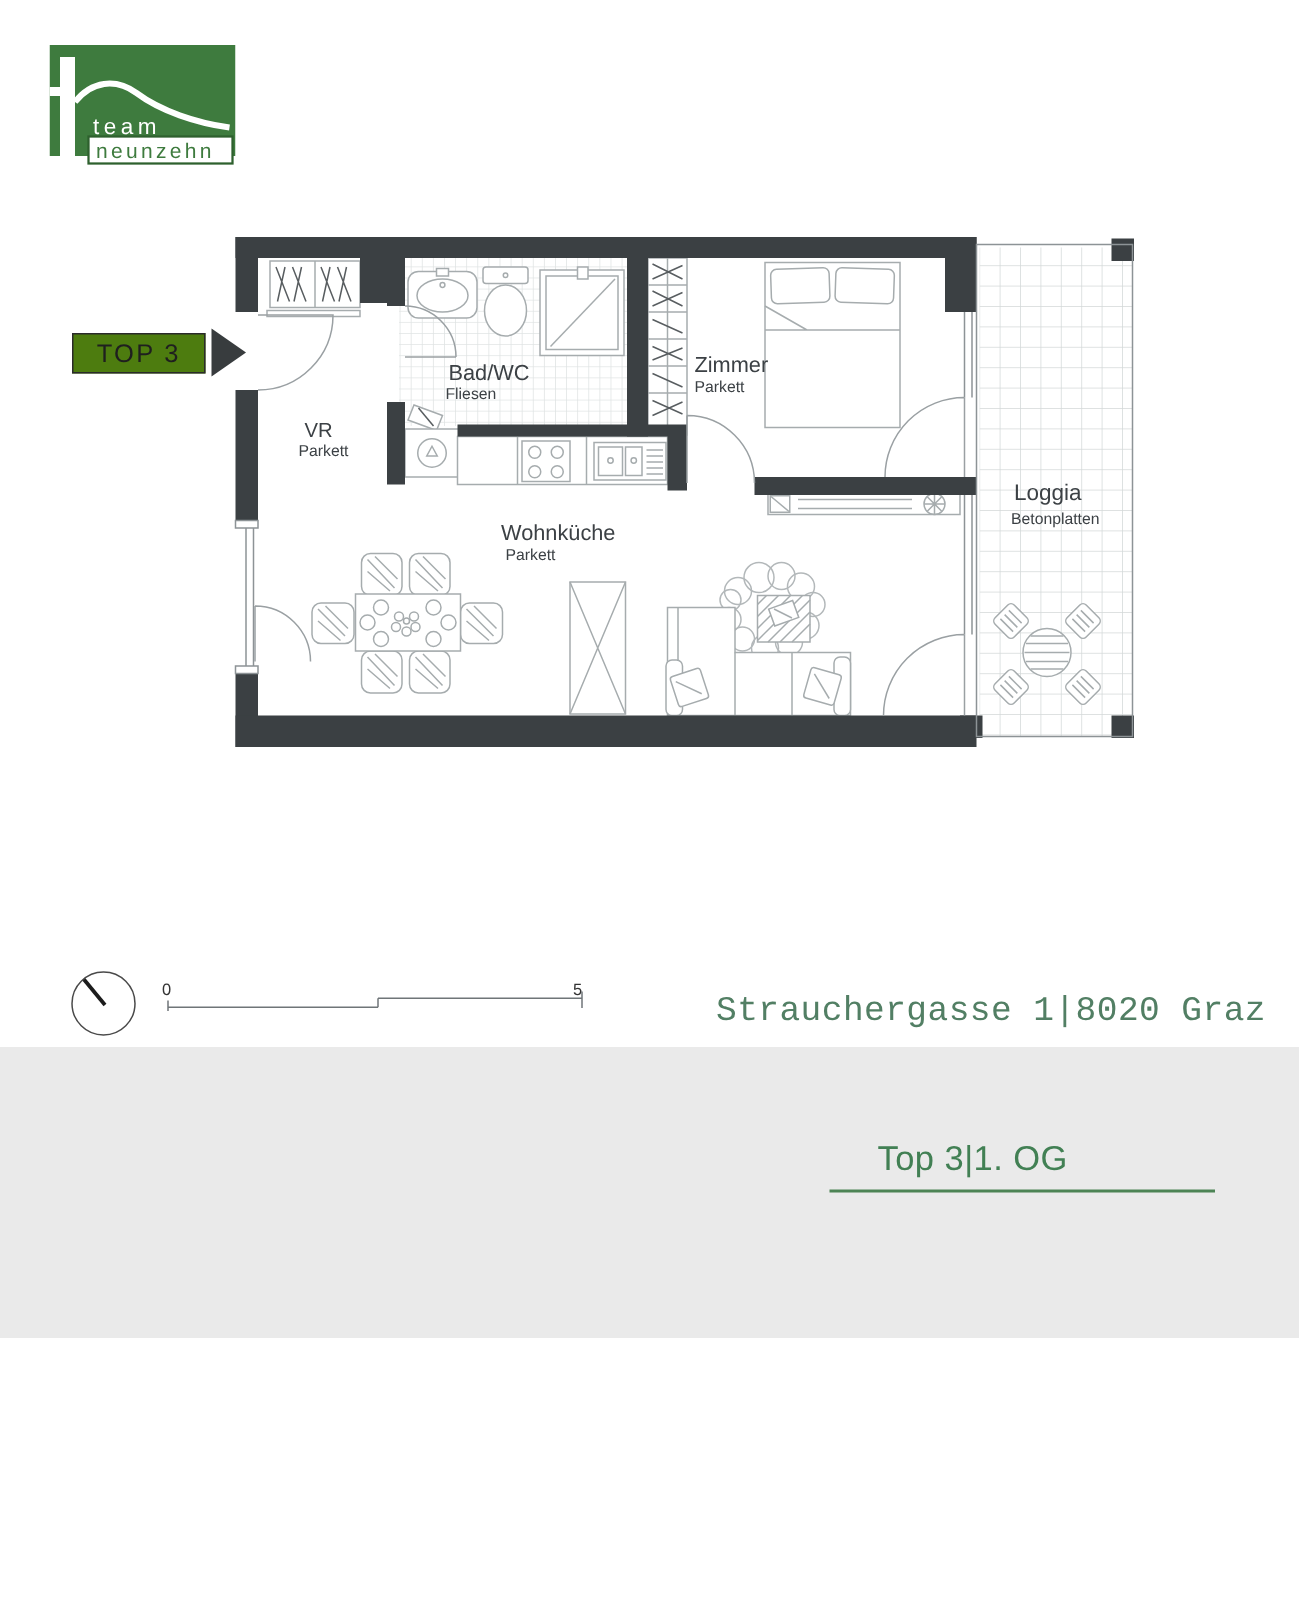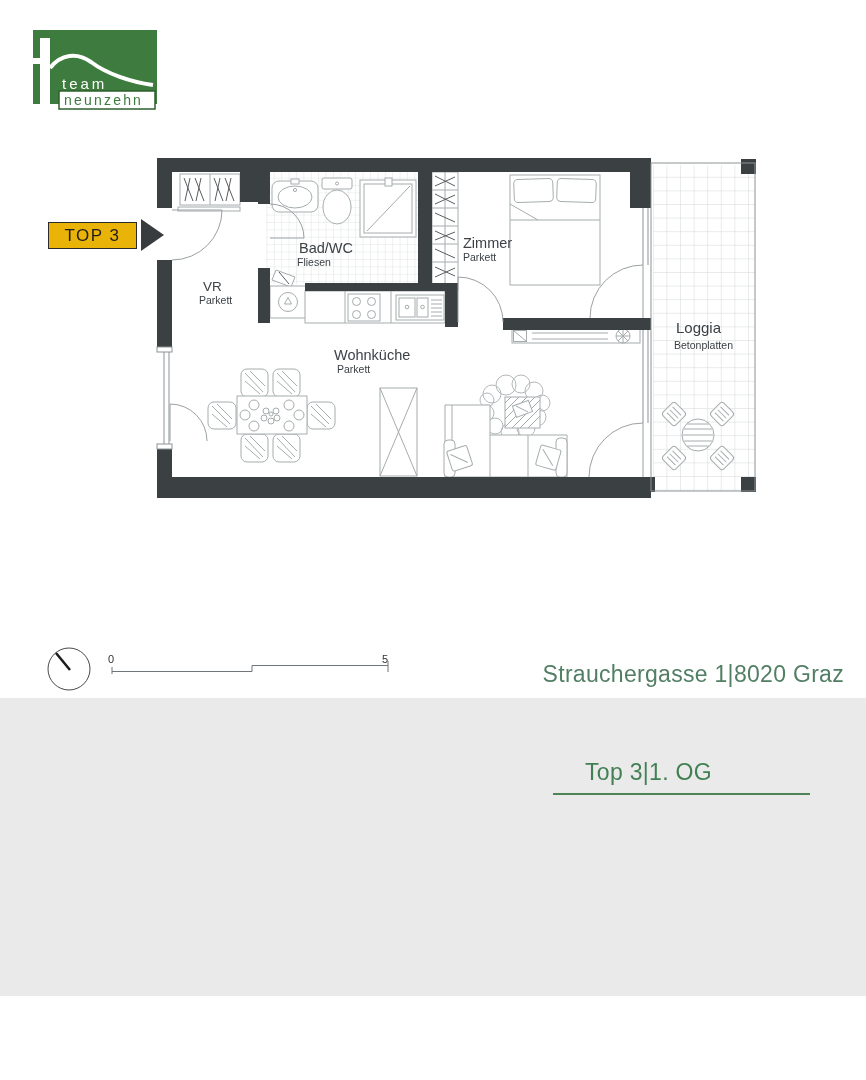--- a/index.html
+++ b/index.html
@@ -1,27 +1,27 @@
 <!DOCTYPE html>
 <html><head>
 <meta charset="utf-8">
 <style>
   html,body{margin:0;padding:0;background:#fff;}
-  .page{position:relative;width:866px;height:996px;background:#ffffff;overflow:hidden;
+  .page{position:relative;width:866px;height:892px;background:#ffffff;overflow:hidden;
         font-family:"Liberation Sans",sans-serif;}
   .logo{position:absolute;left:33px;top:30px;}
   .unit-tag{position:absolute;left:48px;top:222px;width:87px;height:25px;border:1.5px solid #2b2b2b;
-        background:#eab308;display:flex;align-items:center;justify-content:center;
+        background:#4d7c0f;display:flex;align-items:center;justify-content:center;
         font-size:17px;letter-spacing:1.5px;color:#1f1f1f;}
   .unit-tag-arrow{position:absolute;left:141px;top:219px;width:0;height:0;
         border-top:16px solid transparent;border-bottom:16px solid transparent;
         border-left:23px solid #383c3e;}
   .plan{position:absolute;left:150px;top:150px;}
   .scalebar{position:absolute;left:25px;top:640px;}
-  .address{position:absolute;right:22px;top:661px;font-size:23px;color:#527f64;letter-spacing:.3px;}
+  .address{position:absolute;right:22px;top:661px;font-size:23px;color:#527f64;letter-spacing:.3px;font-family:Liberation Mono, monospace;}
   .panel{position:absolute;left:0;top:698px;width:866px;height:382px;background:#eaeaea;}
   .title-block{position:absolute;left:553px;top:759px;}
   .title{font-size:23px;color:#428054;letter-spacing:.3px;margin-left:32px;}
   .title-underline{width:257px;border-top:2px solid #4d8455;margin-top:7px;}
   svg text{font-family:"Liberation Sans",sans-serif;}
 </style>
 </head>
 <body>
 
 <div class="page">

